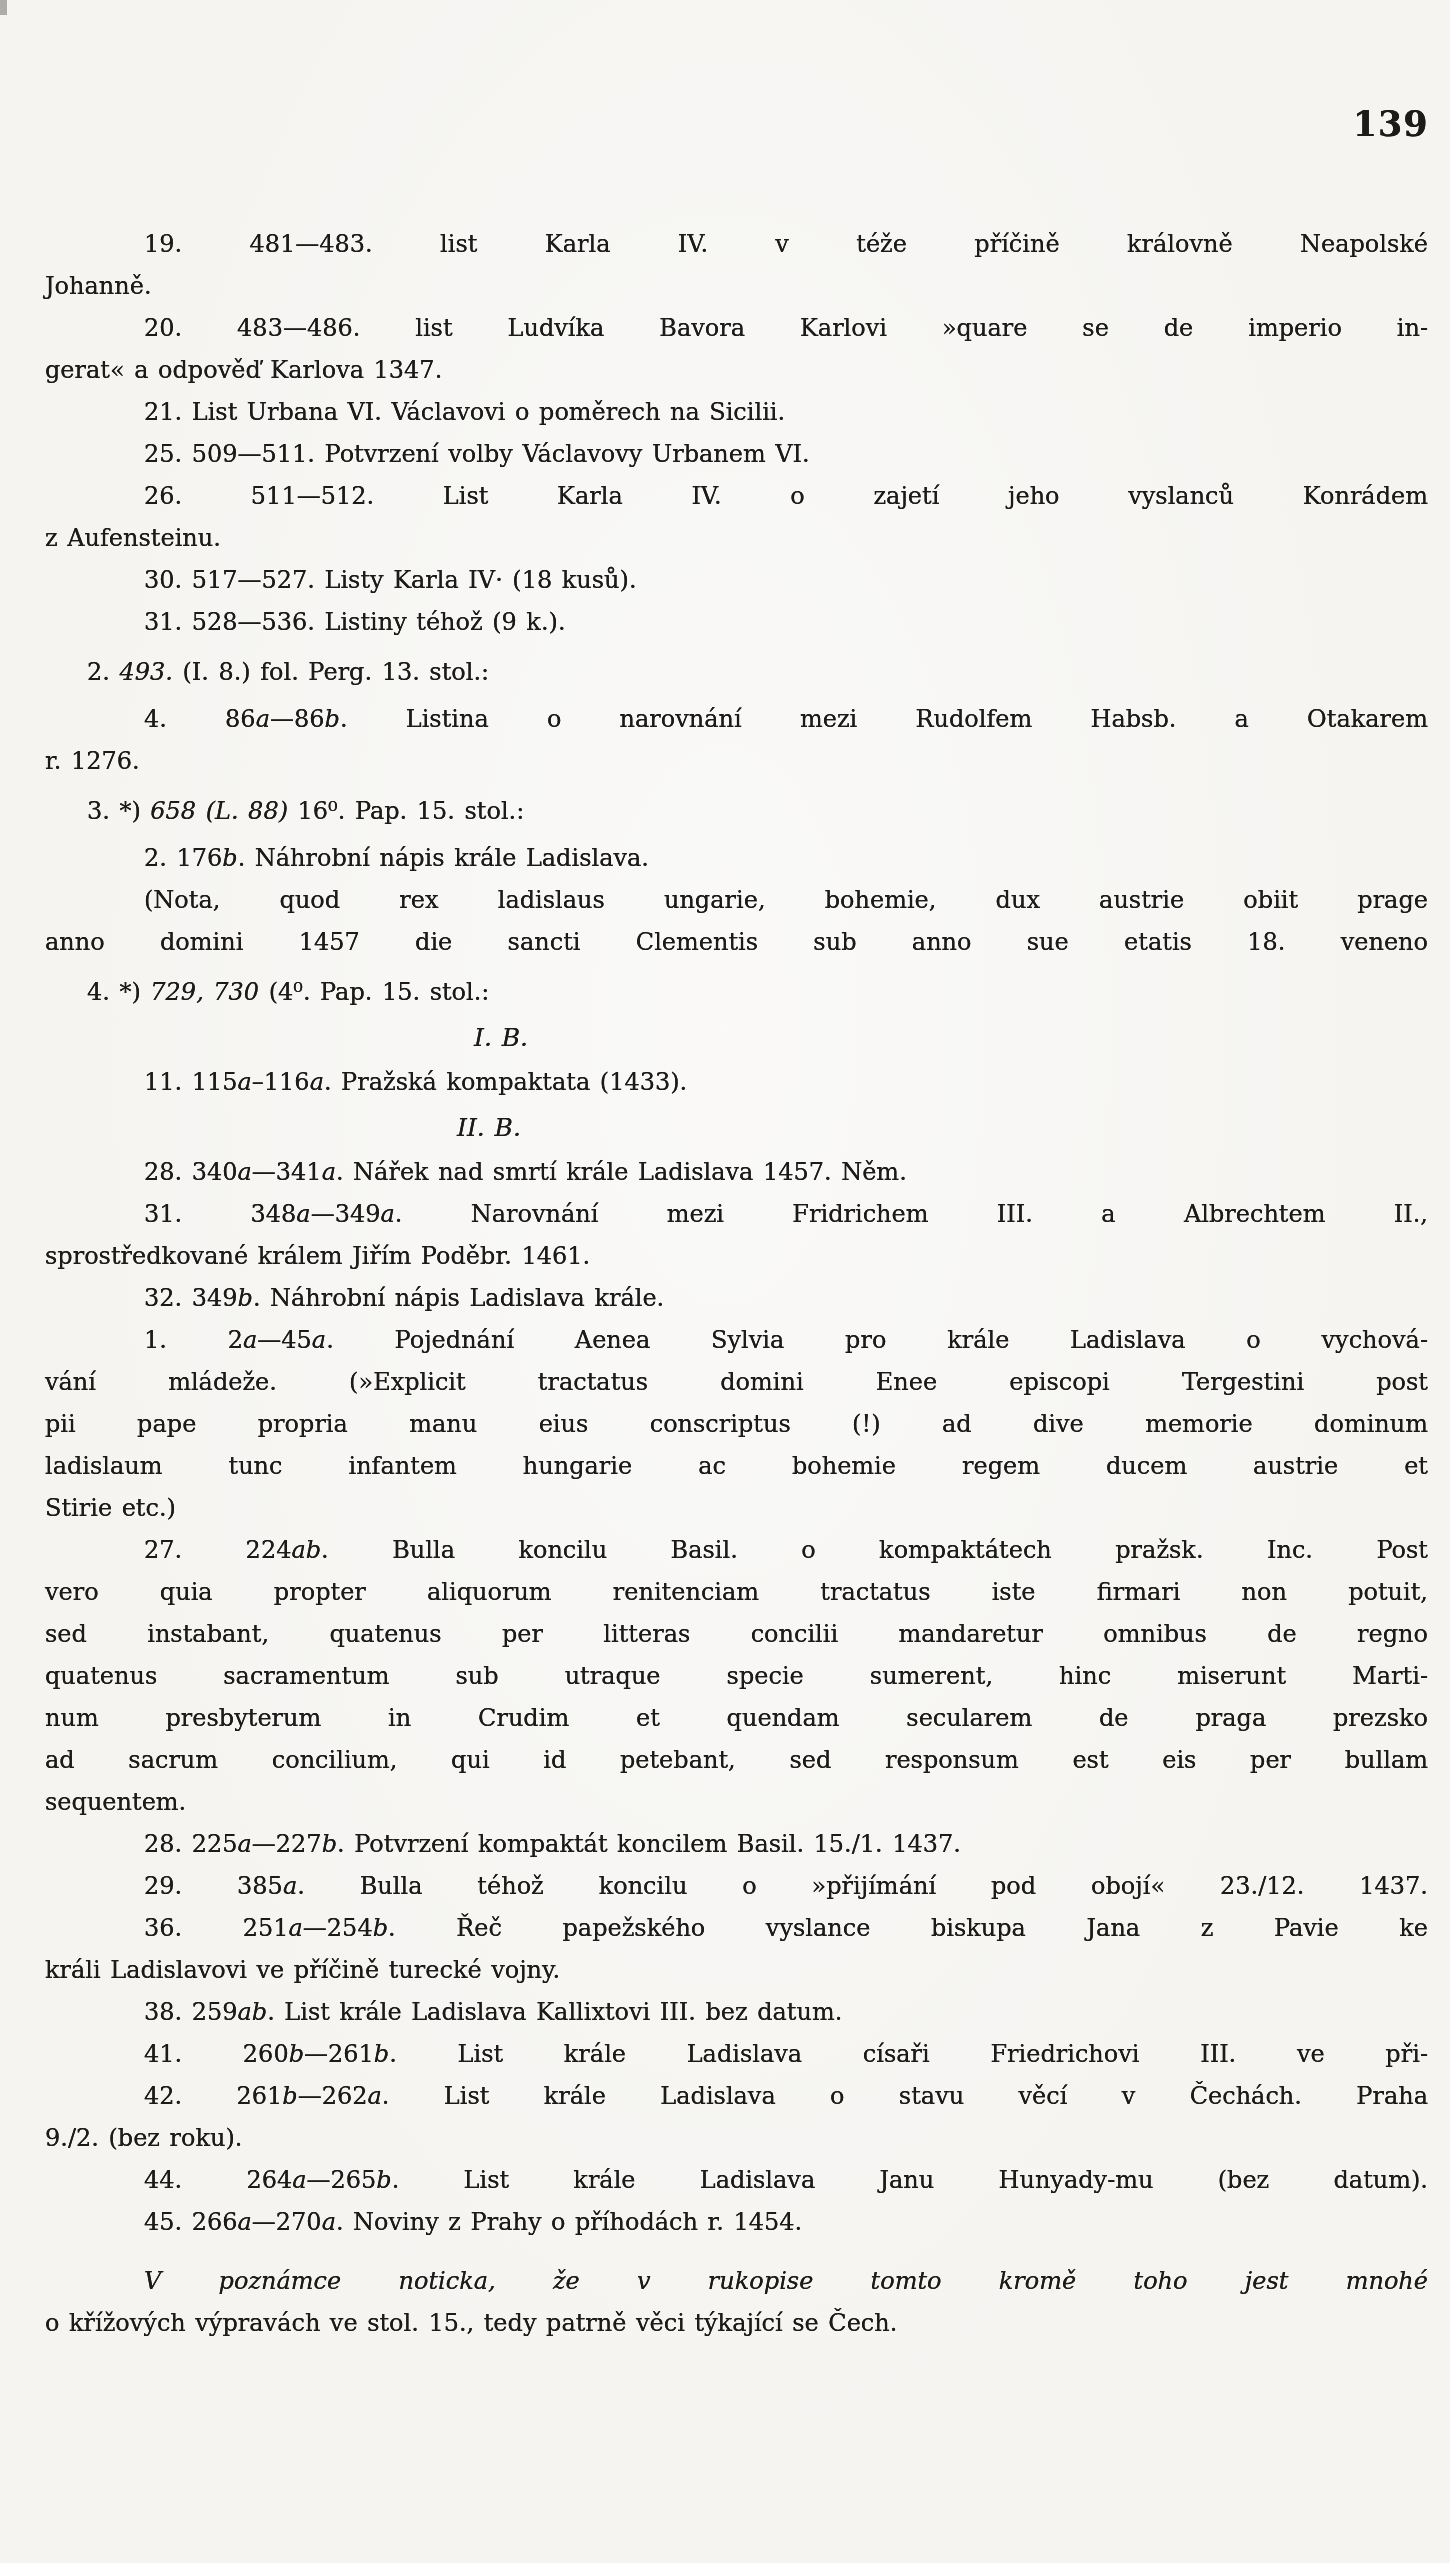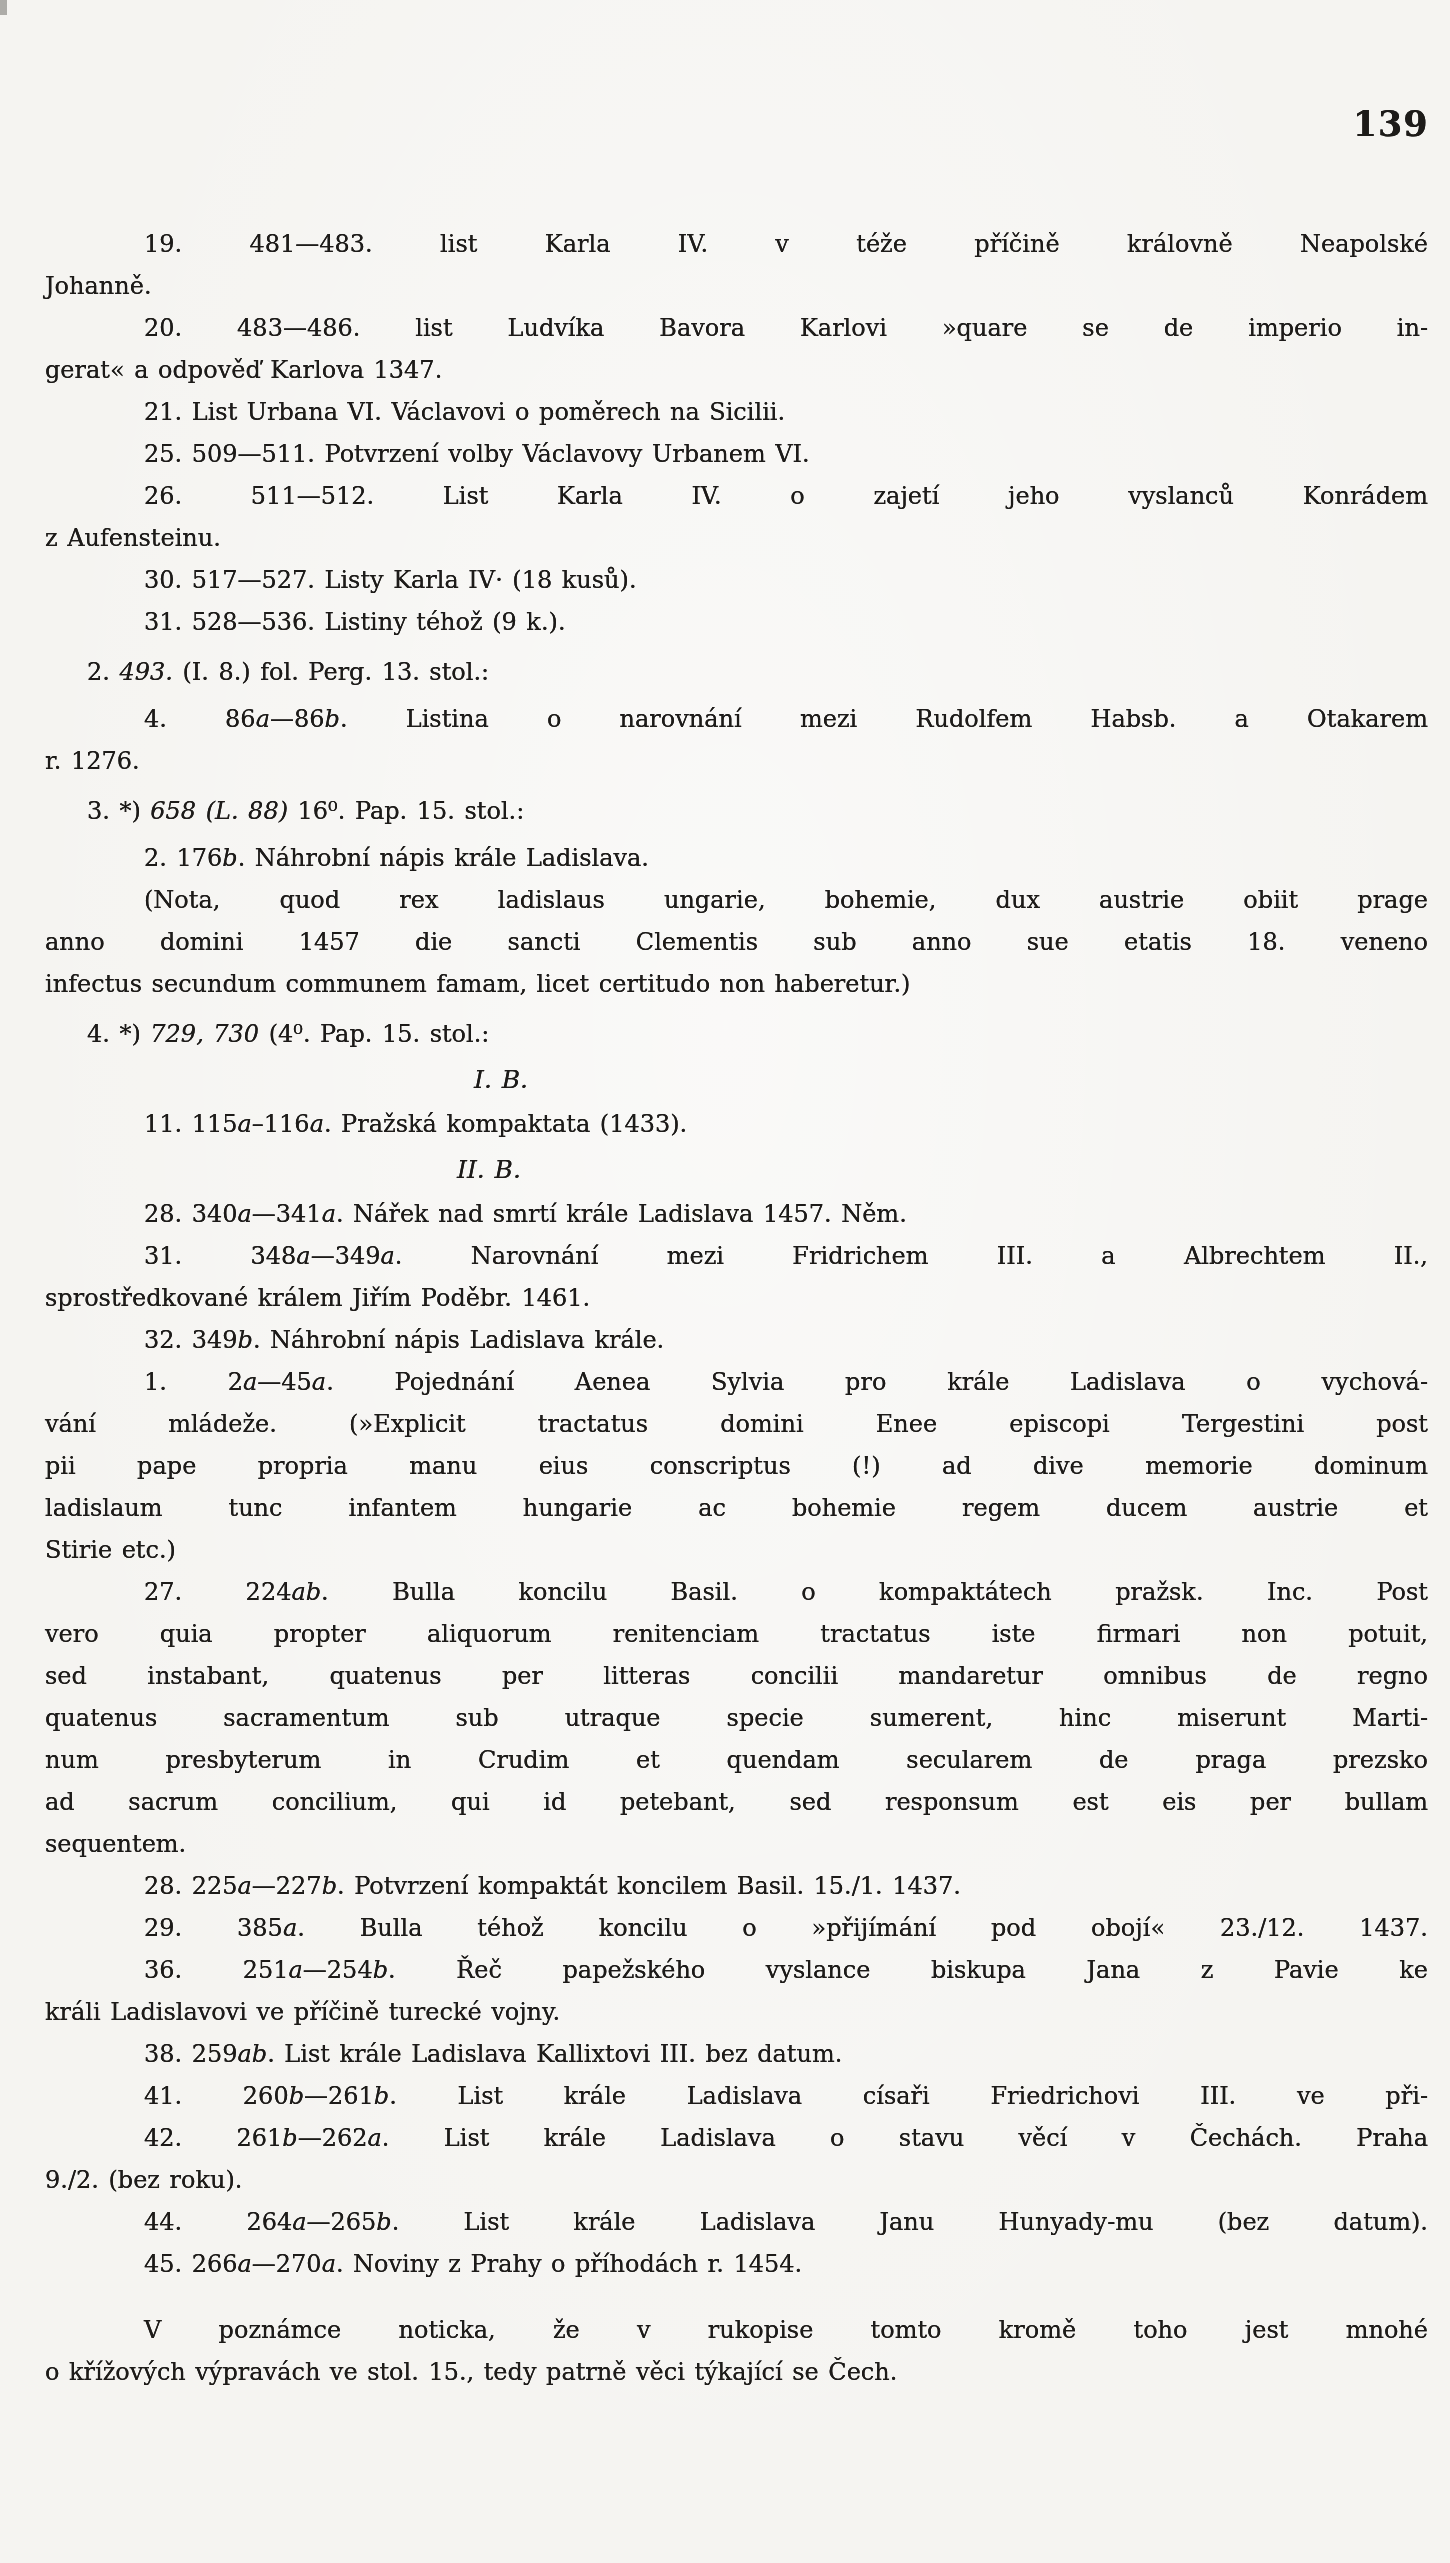--- a/index.html
+++ b/index.html
@@ -63,21 +63,20 @@
       <div class="line m"><span>z Aufensteinu.</span></div>
       <div class="line p"><span>30. 517—527. Listy Karla IV· (18 kusů).</span></div>
       <div class="line p"><span>31. 528—536. Listiny téhož (9 k.).</span></div>
       <div class="line h"><span>2. </span><span class="it">493.</span><span> (I. 8.) fol. Perg. 13. stol.:</span></div>
       <div class="line p j"><span>4. 86</span><span class="it">a</span><span>—86</span><span class="it">b</span><span>. Listina o narovnání mezi Rudolfem Habsb. a Otakarem</span></div>
       <div class="line m"><span>r. 1276.</span></div>
       <div class="line h"><span>3. *) </span><span class="it">658 (L. 88)</span><span> 16⁰. Pap. 15. stol.:</span></div>
       <div class="line p"><span>2. 176</span><span class="it">b</span><span>. Náhrobní nápis krále Ladislava.</span></div>
       <div class="line p j"><span>(Nota, quod rex ladislaus ungarie, bohemie, dux austrie obiit prage</span></div>
       <div class="line m j"><span>anno domini 1457 die sancti Clementis sub anno sue etatis 18. veneno</span></div>
-      <div class="line m"><span>infectus secundum communem famam, licet certitudo non haberetur.)</span></div>
       <div class="line h"><span>4. *) </span><span class="it">729, 730</span><span> (4⁰. Pap. 15. stol.:</span></div>
       <div class="line c" style="margin-left: 429px;"><span class="it">I. B.</span></div>
       <div class="line p"><span>11. 115</span><span class="it">a</span><span>–116</span><span class="it">a</span><span>. Pražská kompaktata (1433).</span></div>
       <div class="line c" style="margin-left: 412px;"><span class="it">II. B.</span></div>
       <div class="line p"><span>28. 340</span><span class="it">a</span><span>—341</span><span class="it">a</span><span>. Nářek nad smrtí krále Ladislava 1457. Něm.</span></div>
       <div class="line p j"><span>31. 348</span><span class="it">a</span><span>—349</span><span class="it">a</span><span>. Narovnání mezi Fridrichem III. a Albrechtem II.,</span></div>
       <div class="line m"><span>sprostředkované králem Jiřím Poděbr. 1461.</span></div>
       <div class="line p"><span>32. 349</span><span class="it">b</span><span>. Náhrobní nápis Ladislava krále.</span></div>
       <div class="line p j"><span>1. 2</span><span class="it">a</span><span>—45</span><span class="it">a</span><span>. Pojednání Aenea Sylvia pro krále Ladislava o vychová-</span></div>
       <div class="line m j"><span>vání mládeže. (»Explicit tractatus domini Enee episcopi Tergestini post</span></div>
@@ -94,17 +93,17 @@
       <div class="line p"><span>28. 225</span><span class="it">a</span><span>—227</span><span class="it">b</span><span>. Potvrzení kompaktát koncilem Basil. 15./1. 1437.</span></div>
       <div class="line p j"><span>29. 385</span><span class="it">a</span><span>. Bulla téhož koncilu o »přijímání pod obojí« 23./12. 1437.</span></div>
       <div class="line p j"><span>36. 251</span><span class="it">a</span><span>—254</span><span class="it">b</span><span>. Řeč papežského vyslance biskupa Jana z Pavie ke</span></div>
       <div class="line m"><span>králi Ladislavovi ve příčině turecké vojny.</span></div>
       <div class="line p"><span>38. 259</span><span class="it">ab</span><span>. List krále Ladislava Kallixtovi III. bez datum.</span></div>
       <div class="line p j"><span>41. 260</span><span class="it">b</span><span>—261</span><span class="it">b</span><span>. List krále Ladislava císaři Friedrichovi III. ve při-</span></div>
       <div class="line p j"><span>42. 261</span><span class="it">b</span><span>—262</span><span class="it">a</span><span>. List krále Ladislava o stavu věcí v Čechách. Praha</span></div>
       <div class="line m"><span>9./2. (bez roku).</span></div>
       <div class="line p j"><span>44. 264</span><span class="it">a</span><span>—265</span><span class="it">b</span><span>. List krále Ladislava Janu Hunyady-mu (bez datum).</span></div>
       <div class="line p"><span>45. 266</span><span class="it">a</span><span>—270</span><span class="it">a</span><span>. Noviny z Prahy o příhodách r. 1454.</span></div>
-      <div class="line p j" style="margin-top: 24px;"><span>V poznámce noticka, že v rukopise tomto kromě toho jest mnohé</span></div>
+      <div class="line p j" style="margin-top: 17px; font-style: italic;"><span>V poznámce noticka, že v rukopise tomto kromě toho jest mnohé</span></div>
       <div class="line m"><span>o křížových výpravách ve stol. 15., tedy patrně věci týkající se Čech.</span></div>
     </div>
 </div>
 
 
 </body></html>

